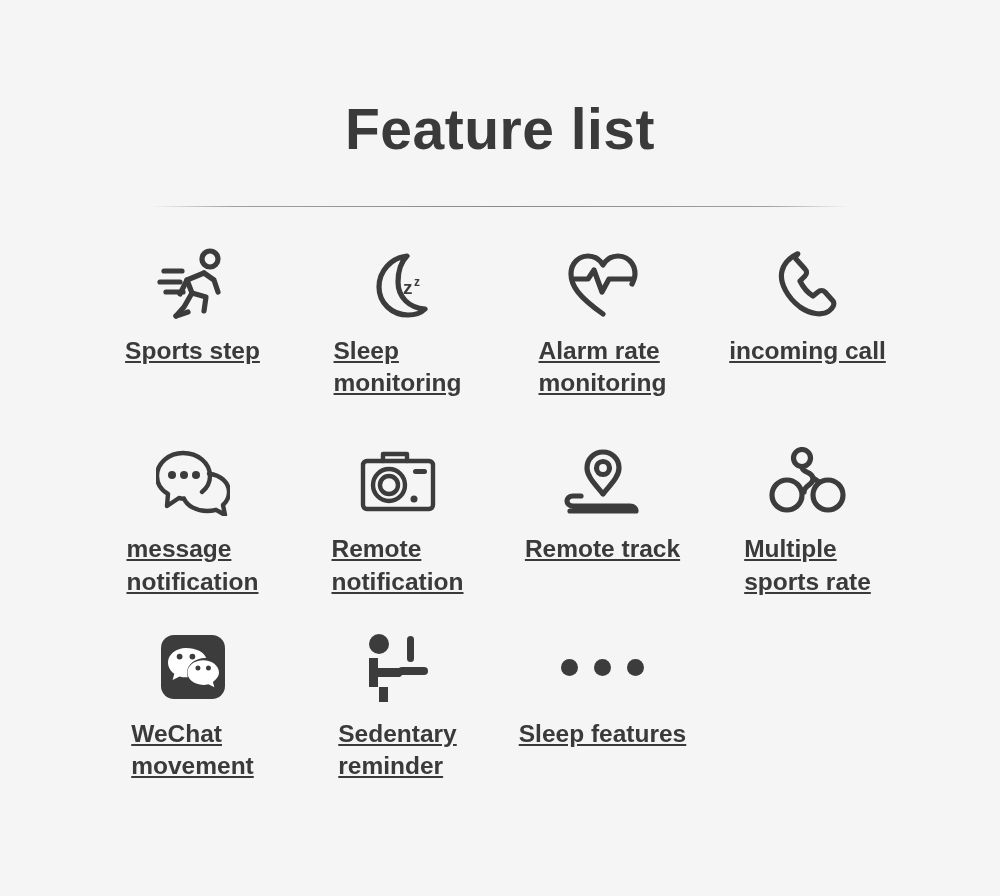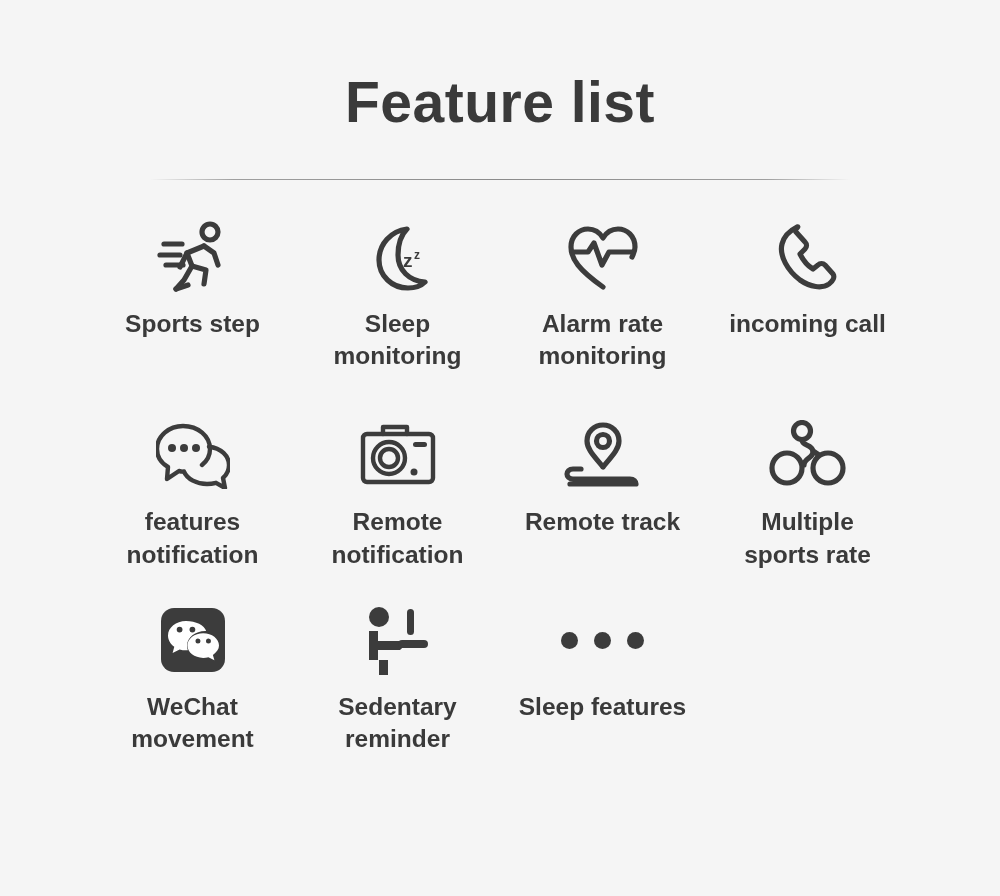--- a/index.html
+++ b/index.html
@@ -19,21 +19,21 @@
     height: 896px;
     box-sizing: border-box;
   }
   .page-title {
     text-align: center;
     font-size: 57px;
     font-weight: bold;
     color: #3a3a3a;
     letter-spacing: 0.5px;
     margin: 0;
-    padding-top: 71px;
+    padding-top: 98px;
     line-height: 1.1;
   }
   .divider {
     width: 700px;
     height: 1px;
     margin: 45px auto 0 auto;
     background: linear-gradient(to right,
         rgba(150,150,150,0) 0%,
         rgba(130,130,130,0.75) 12%,
         rgba(120,120,120,0.85) 50%,
@@ -61,27 +61,28 @@
     height: 74px;
     display: flex;
     align-items: center;
     justify-content: center;
   }
   .icon-box svg {
     display: block;
   }
   .cell-label {
     margin-top: 14px;
-    text-align: center;
+    text-align: left;
     font-size: 24.5px;
     font-weight: bold;
     color: #3a3a3a;
     line-height: 1.32;
     max-width: 200px;
     white-space: pre-line;
+    text-decoration: underline;
   }
   .stroke {
     fill: none;
     stroke: #3c3c3c;
     stroke-width: 5.2;
     stroke-linecap: round;
     stroke-linejoin: round;
   }
   .stroke-thin {
     fill: none;
@@ -173,21 +174,21 @@
     <div class="cell">
       <div class="icon-box">
         <svg width="74" height="68" viewBox="0 0 74 68">
           <path class="stroke-thin" d="M46 44 C51 40 54 34 54 28 C54 15 42 5 27 5 C13 5 1 15 1 28 C1 36 5 42 12 46 L11 58 L23 50 C24.5 50.4 26 50.6 27 50.6"></path>
           <path class="stroke-thin" d="M28 50.6 C31 58 41 63 51 63 C54 63 57 62.6 60 61.8 L69 67 L67 57 C71 53.5 73 49 73 44 C73 35 65 27 53 25.7"></path>
           <circle class="solid" cx="16" cy="27" r="4"></circle>
           <circle class="solid" cx="28" cy="27" r="4"></circle>
           <circle class="solid" cx="40" cy="27" r="4"></circle>
         </svg>
       </div>
-      <div class="cell-label">features
+      <div class="cell-label">message
 notification</div>
     </div>
 
     <div class="cell">
       <div class="icon-box">
         <svg width="78" height="66" viewBox="0 0 78 66">
           <path class="stroke-thin" d="M24 12 L24 5 L48 5 L48 12"></path>
           <rect class="stroke-thin" x="4" y="12" width="70" height="48" rx="4"></rect>
           <circle class="stroke-thin" cx="30" cy="36" r="16"></circle>
           <circle class="stroke-thin" cx="30" cy="36" r="9"></circle>

